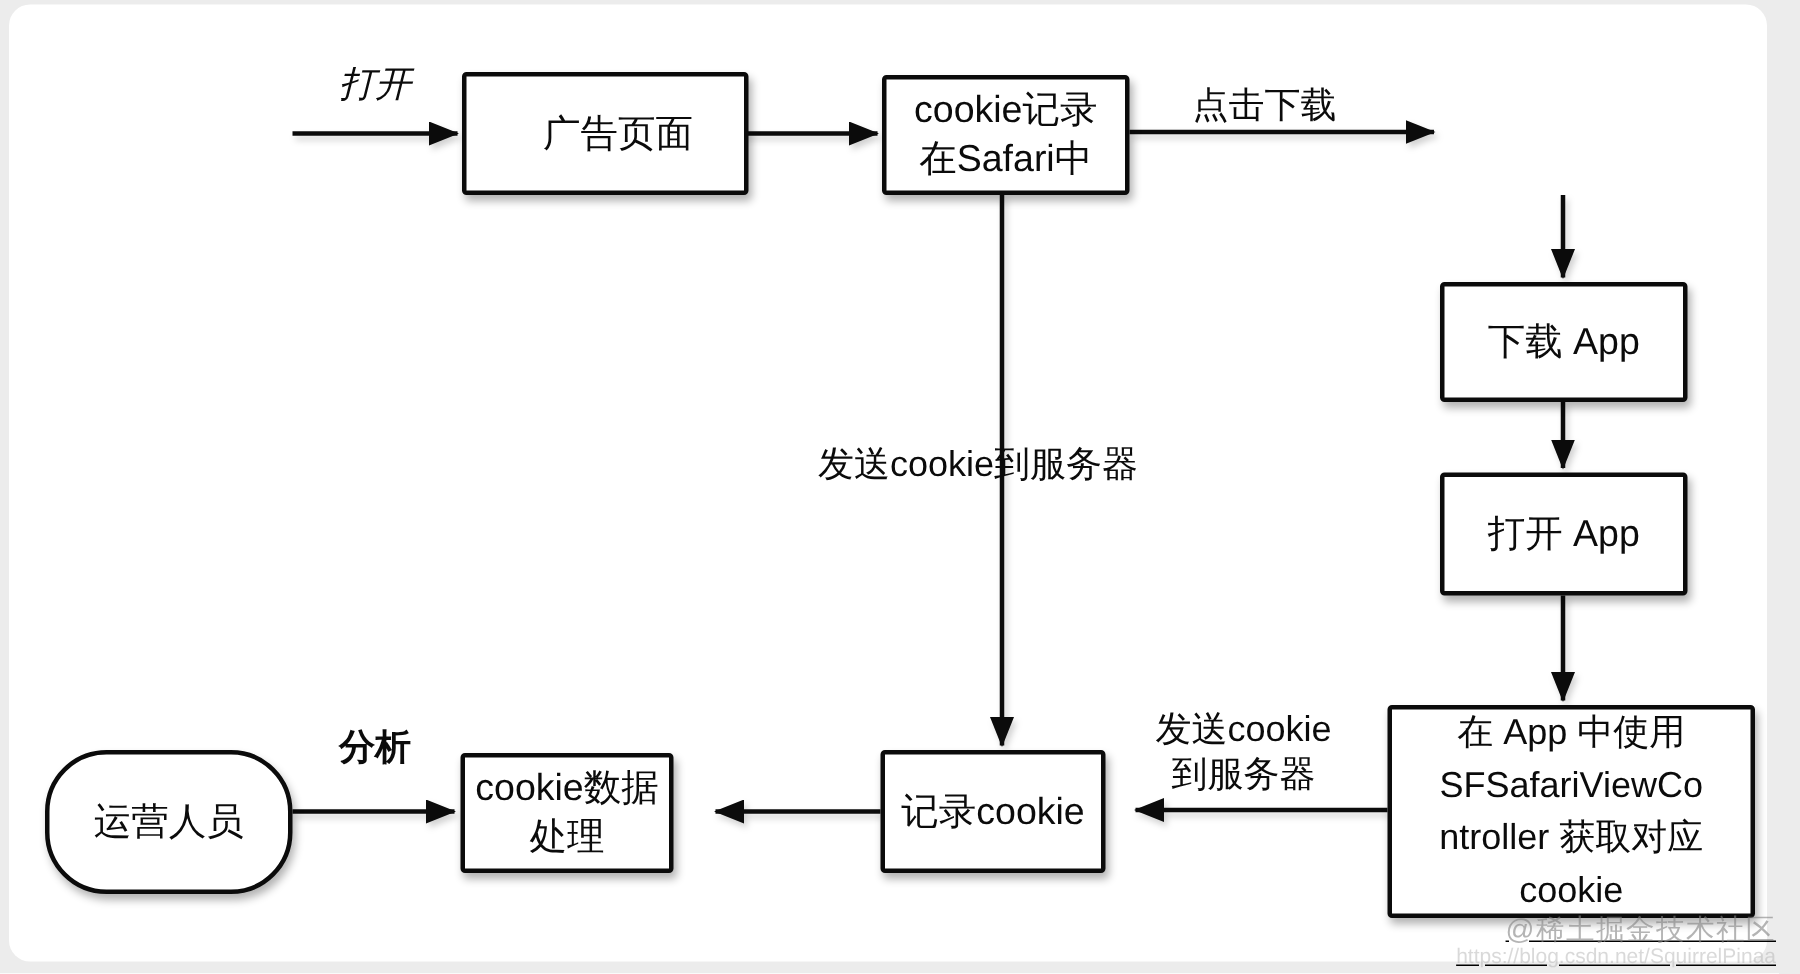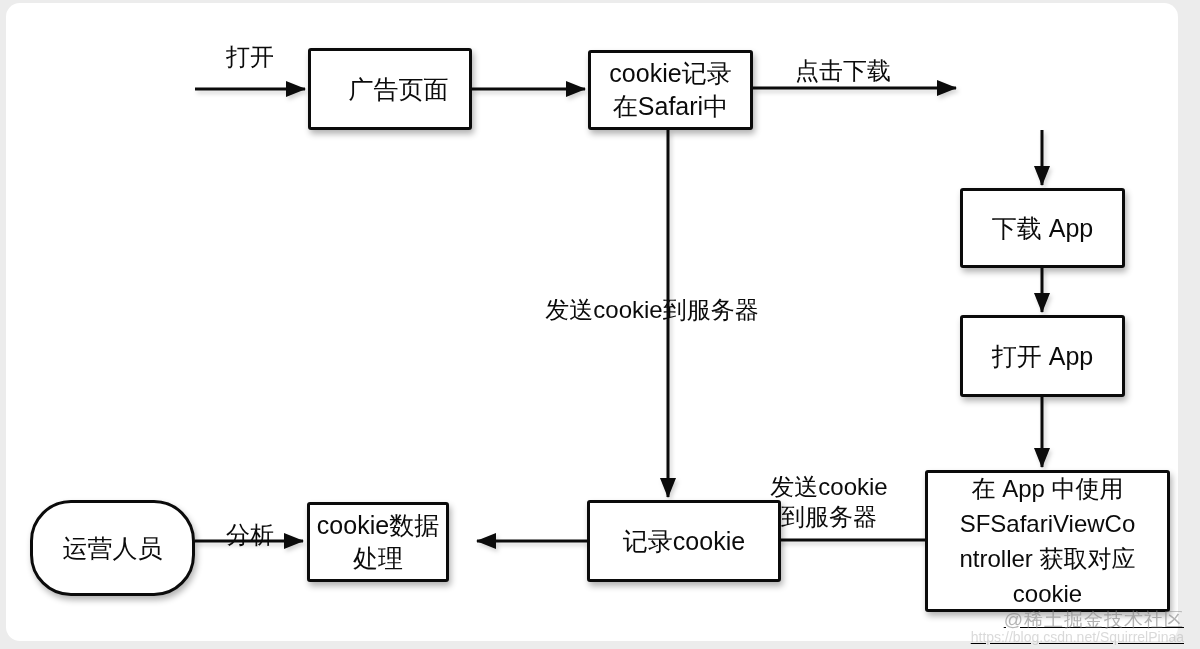--- a/index.html
+++ b/index.html
@@ -83,50 +83,50 @@
       <line x1="1042" y1="268" x2="1042" y2="312" marker-end="url(#arrow)"></line>
       <line x1="1042" y1="397" x2="1042" y2="467" marker-end="url(#arrow)"></line>
       <line x1="668" y1="130" x2="668" y2="497" marker-end="url(#arrow)"></line>
       <line x1="925" y1="540" x2="757" y2="540" marker-end="url(#arrow)"></line>
       <line x1="587" y1="541" x2="477" y2="541" marker-end="url(#arrow)"></line>
       <line x1="195" y1="541" x2="303" y2="541" marker-end="url(#arrow)"></line>
     </g>
   </svg>
 
 
-  <div class="node" style="left:308px;top:48px;width:164px;height:82px;padding-left:17px;">广告页面</div>
+  <div class="node" style="left:308px;top:48px;width:191px;height:82px;padding-left:17px;">广告页面</div>
 
   <div class="node" style="left:588px;top:50px;width:165px;height:80px;">cookie记录
 在Safari中</div>
 
 
   <div class="node" style="left:960px;top:188px;width:165px;height:80px;">下载 App</div>
 
   <div class="node" style="left:960px;top:315px;width:165px;height:82px;">打开 App</div>
 
   <div class="node big" style="left:925px;top:470px;width:245px;height:142px;">在 App 中使用
 SFSafariViewCo
 ntroller 获取对应
 cookie</div>
 
-  <div class="node" style="left:587px;top:500px;width:194px;height:82px;">记录cookie</div>
+  <div class="node" style="left:587px;top:500px;width:150px;height:82px;">记录cookie</div>
 
   <div class="node" style="left:307px;top:502px;width:142px;height:80px;">cookie数据
 处理</div>
 
   <div class="node stadium" style="left:30px;top:500px;width:165px;height:96px;">运营人员</div>
 
-  <div class="edge-label" style="left:250px;top:42px;">打开</div>
+  <div class="edge-label" style="left:250px;top:42px;font-style:italic;">打开</div>
 
   <div class="edge-label" style="left:843px;top:56px;">点击下载</div>
 
   <div class="edge-label" style="left:652px;top:295px;">发送cookie到服务器</div>
 
   <div class="edge-label" style="left:829px;top:472px;">发送cookie
 到服务器</div>
 
-  <div class="edge-label" style="left:250px;top:520px;">分析</div>
+  <div class="edge-label" style="left:250px;top:484px;font-weight:bold;">分析</div>
 
   <div class="watermark">
     <div class="wm1">@稀土掘金技术社区</div>
     <div class="wm2">https://blog.csdn.net/SquirrelPinaa</div>
   </div>
 </div>
 
 </body></html>

